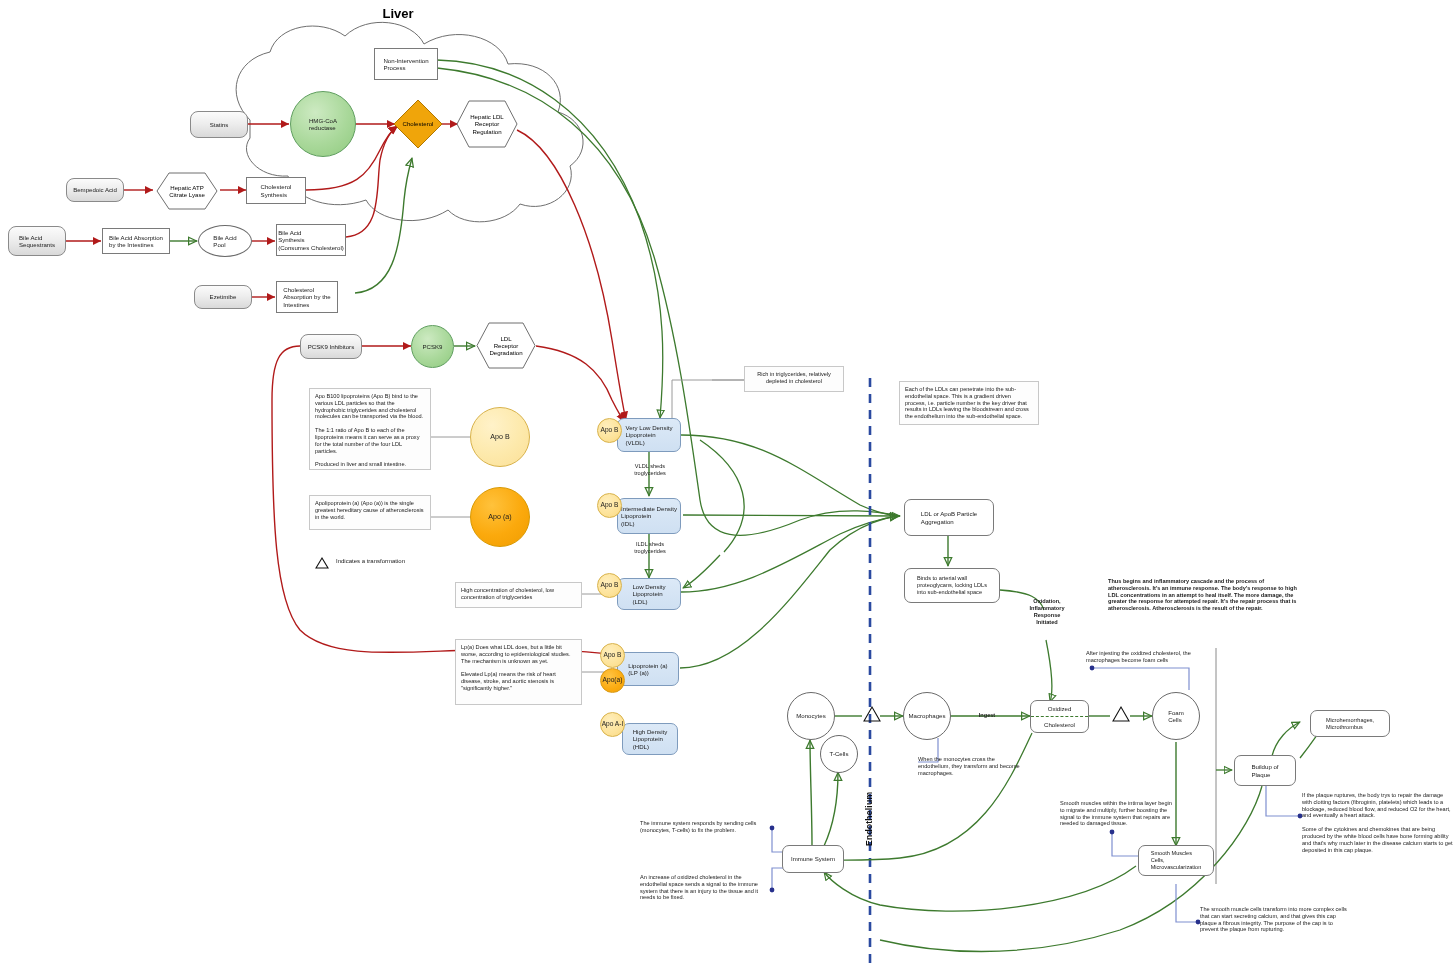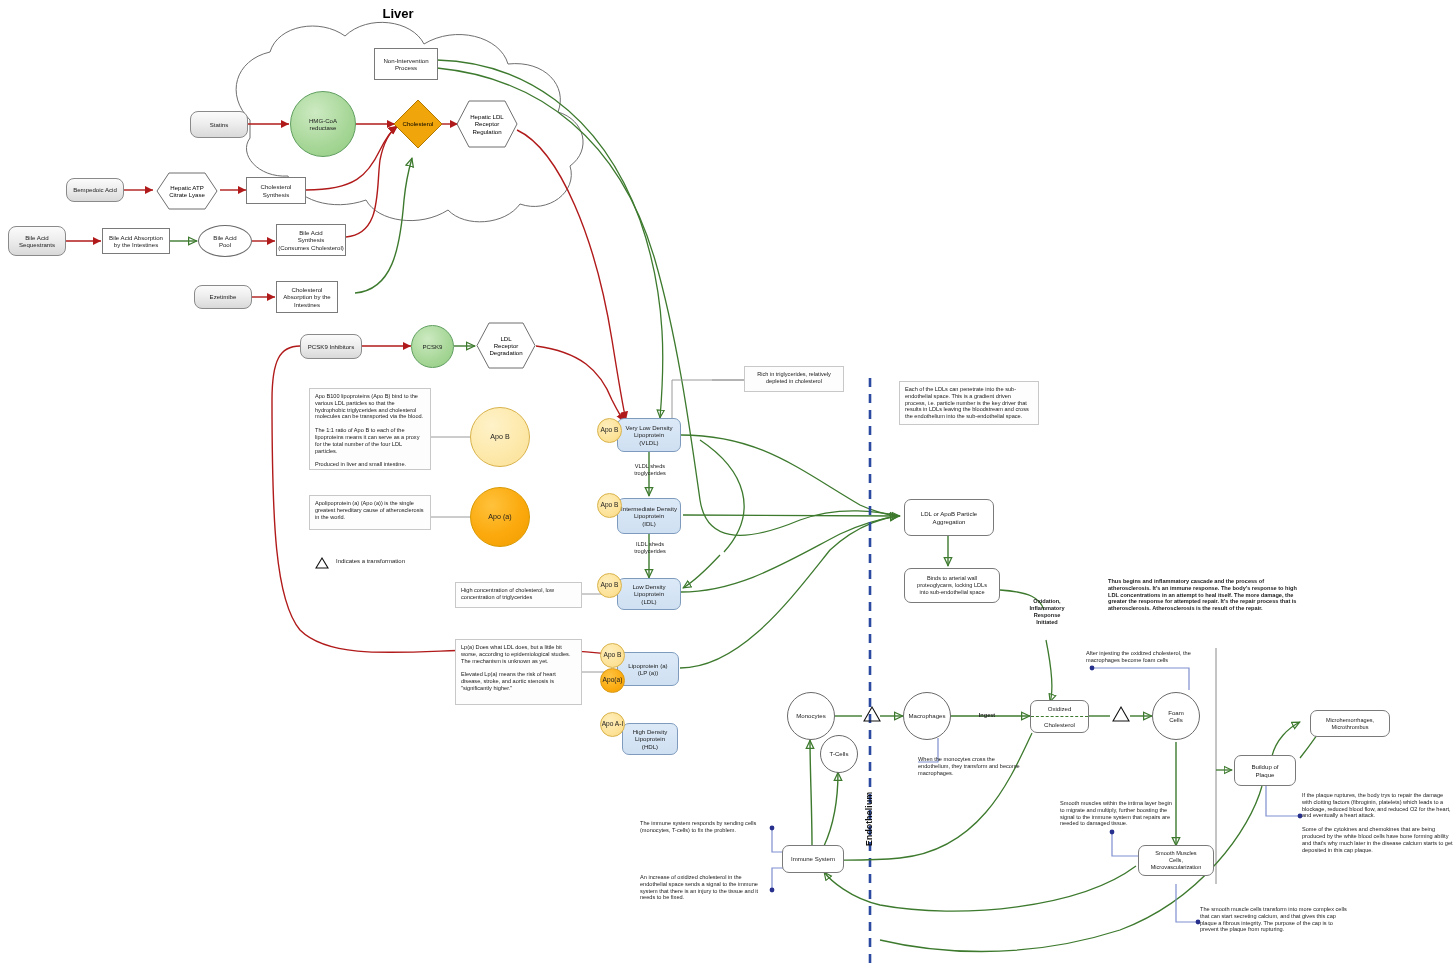--- a/index.html
+++ b/index.html
@@ -1,20 +1,20 @@
 <!DOCTYPE html>
 <html><head>
 <meta charset="utf-8">
 <title>Cholesterol &amp; Atherosclerosis Pathway</title>
 <style>
   html,body{margin:0;padding:0;background:#ffffff;}
   body{font-family:"Liberation Sans","DejaVu Sans",sans-serif;}
   #canvas{position:relative;width:1456px;height:972px;background:#fff;overflow:hidden;}
   svg.layer{position:absolute;left:0;top:0;width:1456px;height:972px;pointer-events:none;}
-  .node{position:absolute;box-sizing:border-box;display:flex;align-items:center;justify-content:center;text-align:center;color:#1b1b1b;line-height:1.22;}
+  .node{position:absolute;box-sizing:border-box;display:flex;align-items:center;justify-content:center;text-align:left;color:#1b1b1b;line-height:1.22;}
 
   
   .rect{border:1px solid #7a7a7a;background:#fff;}
   .rect-round{border:1px solid #7a7a7a;background:#fff;border-radius:7px;}
   .drug{border:1px solid #8a8a8a;border-radius:8px;
         background:linear-gradient(180deg,#fbfbfb 0%,#eeeeee 45%,#d9d9d9 100%);}
   .lipo{border:1px solid #7e9bbd;border-radius:7px;
         background:linear-gradient(180deg,#dce9f7 0%,#cfe0f2 100%);}
   .enzyme{border:1px solid #5f9e5f;border-radius:50%;
           background:radial-gradient(circle at 38% 32%,#cdeac2 0%,#a9d89a 55%,#8fca7e 100%);}

